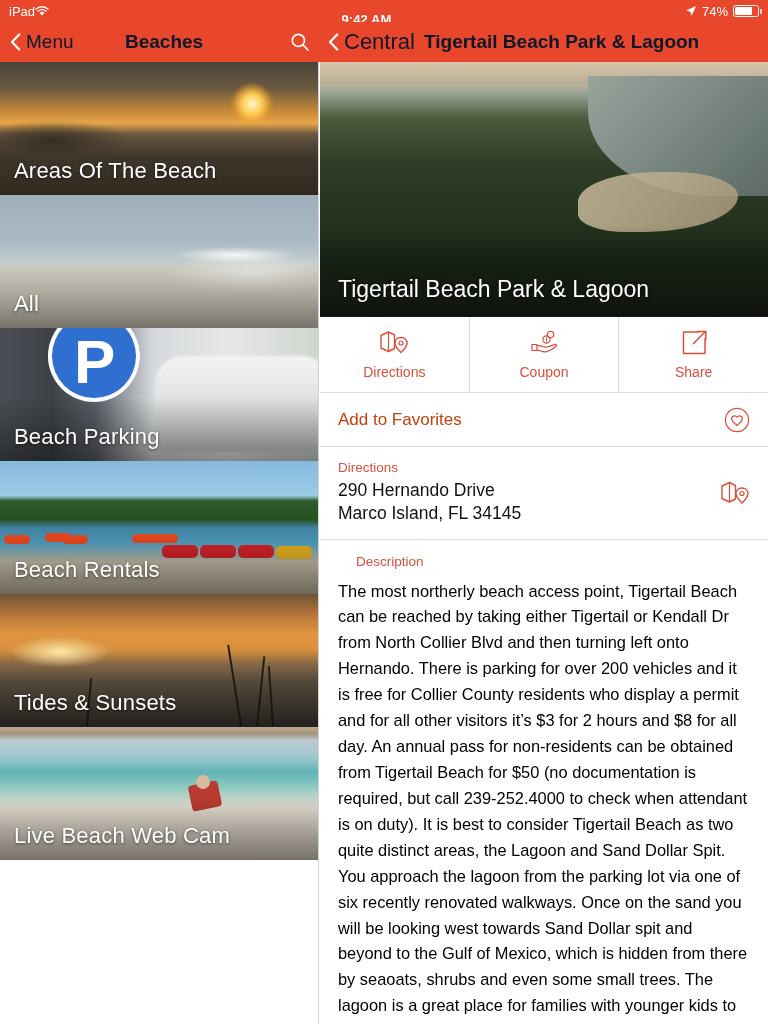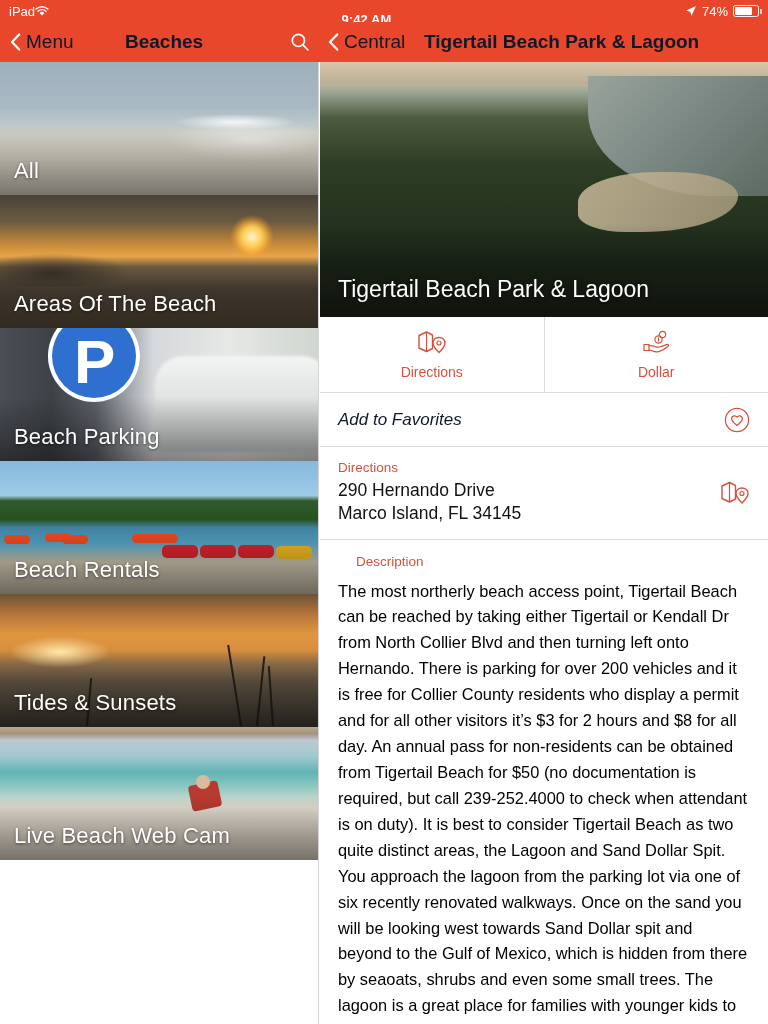--- a/index.html
+++ b/index.html
@@ -34,21 +34,21 @@
     position:absolute; top:22px; left:0; width:768px; height:40px;
     background:#E8472C; color:#0f172a;
   }
   .nav-btn{ display:flex; align-items:center; height:40px; cursor:pointer; }
   .chev{ display:inline-block; width:11px; height:18px; margin-right:5px; }
   #nav-menu{ position:absolute; left:10px; top:0; font-size:19px; }
   #nav-list-title{ position:absolute; left:125px; top:0; height:40px; display:flex; align-items:center;
                    font-size:19px; font-weight:bold; }
   #nav-search{ position:absolute; left:285px; top:0; height:40px; width:30px;
                display:flex; align-items:center; justify-content:center; cursor:pointer;}
-  #nav-back-central{ position:absolute; left:328px; top:0; font-size:19px; }
+  #nav-back-central{ position:absolute; left:328px; top:0; font-size:22px; }
   #nav-detail-title{ position:absolute; left:424px; top:0; height:40px; display:flex; align-items:center;
                      font-size:19px; font-weight:bold; }
 
   
   #sidebar{
     position:absolute; top:62px; left:0; width:319px; height:962px;
     background:#fff; border-right:1px solid #d4d4d4; overflow:hidden;
   }
   .tile{ position:relative; width:319px; height:133px; overflow:hidden; cursor:pointer; }
   .tile-img{ position:absolute; inset:0; }
@@ -117,21 +117,21 @@
 
   #action-bar{ position:relative; display:flex; width:448px; height:76px;
     border-bottom:1px solid #dcdcdc; }
   .act{ flex:1; display:flex; flex-direction:column; align-items:center; justify-content:center;
     gap:7px; cursor:pointer; color:#D9503A; }
   .act + .act{ border-left:1px solid #dcdcdc; }
   .act-label{ font-size:14px; }
 
   .row{ position:relative; width:448px; padding:0 18px; border-bottom:1px solid #dcdcdc; }
   #fav-row{ height:54px; display:flex; align-items:center; justify-content:space-between; cursor:pointer;}
-  #fav-label{ color:#0f172a; font-size:17px;font-style:italic; }
+  #fav-label{ color:#c2410c; font-size:17px; }
   #dir-row{ padding-top:13px; padding-bottom:13px; display:flex; justify-content:space-between; cursor:pointer;}
   .sec-label{ color:#D9503A; font-size:13.5px; margin-bottom:4px; }
   .addr{ font-size:17.5px; color:#111; line-height:1.33; }
   #desc-head{ padding-top:14px; padding-bottom:6px; border-bottom:none;padding-left:36px; }
   #desc-body{ padding:0 18px; font-size:16.4px; line-height:1.58; color:#000;
               text-align:left; width:448px; }
 
   .ico{ display:block; }
 </style>
 </head>
@@ -192,29 +192,29 @@
     </span>
     <span>Central</span>
   </div>
 
   <div id="nav-detail-title">Tigertail Beach Park &amp; Lagoon</div>
 </div>
 
 <div id="sidebar">
 
   <div class="tile">
+    <div class="tile-img ph-sunset"></div>
+    <div class="tile-shade"></div>
+    <div class="tile-label">Areas Of The Beach</div>
+  </div>
+
+  <div class="tile">
     <div class="tile-img ph-all"></div>
     <div class="tile-shade"></div>
     <div class="tile-label">All</div>
-  </div>
-
-  <div class="tile">
-    <div class="tile-img ph-sunset"></div>
-    <div class="tile-shade"></div>
-    <div class="tile-label">Areas Of The Beach</div>
   </div>
 
   <div class="tile">
     <div class="tile-img ph-parking">
       <div class="car"></div>
         <div class="pcircle"></div>
         <div class="pletter">P</div>
     </div>
     <div class="tile-shade"></div>
     <div class="tile-label">Beach Parking</div>
@@ -288,23 +288,33 @@
         <svg class="ico" width="30" height="28" viewBox="0 0 30 28">
           <circle cx="21.5" cy="5.5" r="3.2" stroke="#D9503A" stroke-width="1.2" fill="none"></circle>
           <circle cx="17.5" cy="10.5" r="3.6" stroke="#D9503A" stroke-width="1.2" fill="none"></circle>
           <path d="M17.5 8.4 L17.5 12.6" stroke="#D9503A" stroke-width="1" fill="none"></path>
           <path d="M3 15.5 L8 15.5 L8 21.5 L3 21.5 Z" stroke="#D9503A" stroke-width="1.2" fill="none"></path>
           <path d="M8 16.6 c3.5 0 5 .3 6.6 1.1 c1.2 .6 2.6 .6 3.8 .3 c2.6 -.7 5.4 -1.9 7.6 -2.6
                    c1.2 -.4 2.1 .9 1.1 1.8 c-2.6 2.3 -6.3 4.6 -9.3 5.4 c-2.4 .6 -4.3 .2 -6.1 -.6
                    c-1.3 -.6 -2.4 -.8 -3.7 -.8" stroke="#D9503A" stroke-width="1.2" fill="none" stroke-linejoin="round" stroke-linecap="round"></path>
         </svg>
       </span>
-      <span class="act-label">Dollar</span>
-    </div>
-
+      <span class="act-label">Coupon</span>
+    </div>
+
+    <div class="act">
+      <span>
+        <svg class="ico" width="28" height="28" viewBox="0 0 28 28">
+          <path d="M18 3 L3.5 3 L3.5 24.5 L25 24.5 L25 10" stroke="#D9503A" stroke-width="1.5" fill="none" stroke-linecap="round" stroke-linejoin="round"></path>
+          <path d="M13.5 14.5 L25.5 2.5" stroke="#D9503A" stroke-width="1.5" stroke-linecap="round"></path>
+          <path d="M17.5 2.5 L25.8 2.5 L25.8 10.8" stroke="#D9503A" stroke-width="1.5" fill="none" stroke-linecap="round" stroke-linejoin="round"></path>
+        </svg>
+      </span>
+      <span class="act-label">Share</span>
+    </div>
   </div>
 
   <div class="row" id="fav-row">
     <span id="fav-label">Add to Favorites</span>
     <span>
       <svg class="ico" width="26" height="26" viewBox="0 0 26 26">
         <circle cx="13" cy="13" r="11.6" stroke="#D9503A" stroke-width="1.2" fill="none"></circle>
         <path d="M13 18.4 c-3.4 -2.6 -5.4 -4.3 -5.4 -6.6 c0 -1.8 1.4 -3 3 -3 c1 0 1.9 .5 2.4 1.3
                  c.5 -.8 1.4 -1.3 2.4 -1.3 c1.6 0 3 1.2 3 3 c0 2.3 -2 4 -5.4 6.6 z" stroke="#D9503A" stroke-width="1.2" fill="none" stroke-linejoin="round"></path>
       </svg>

